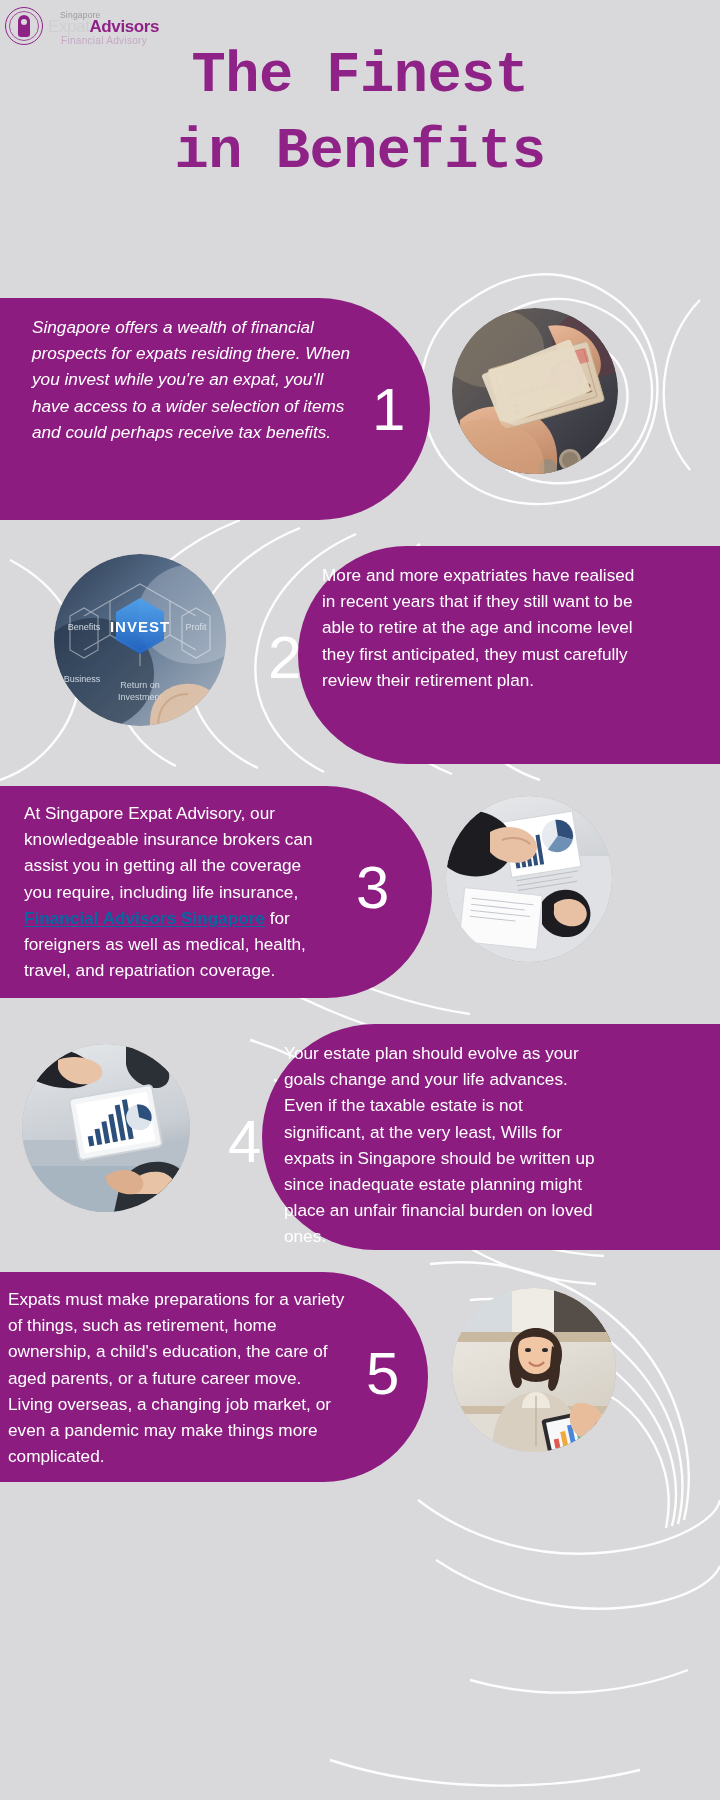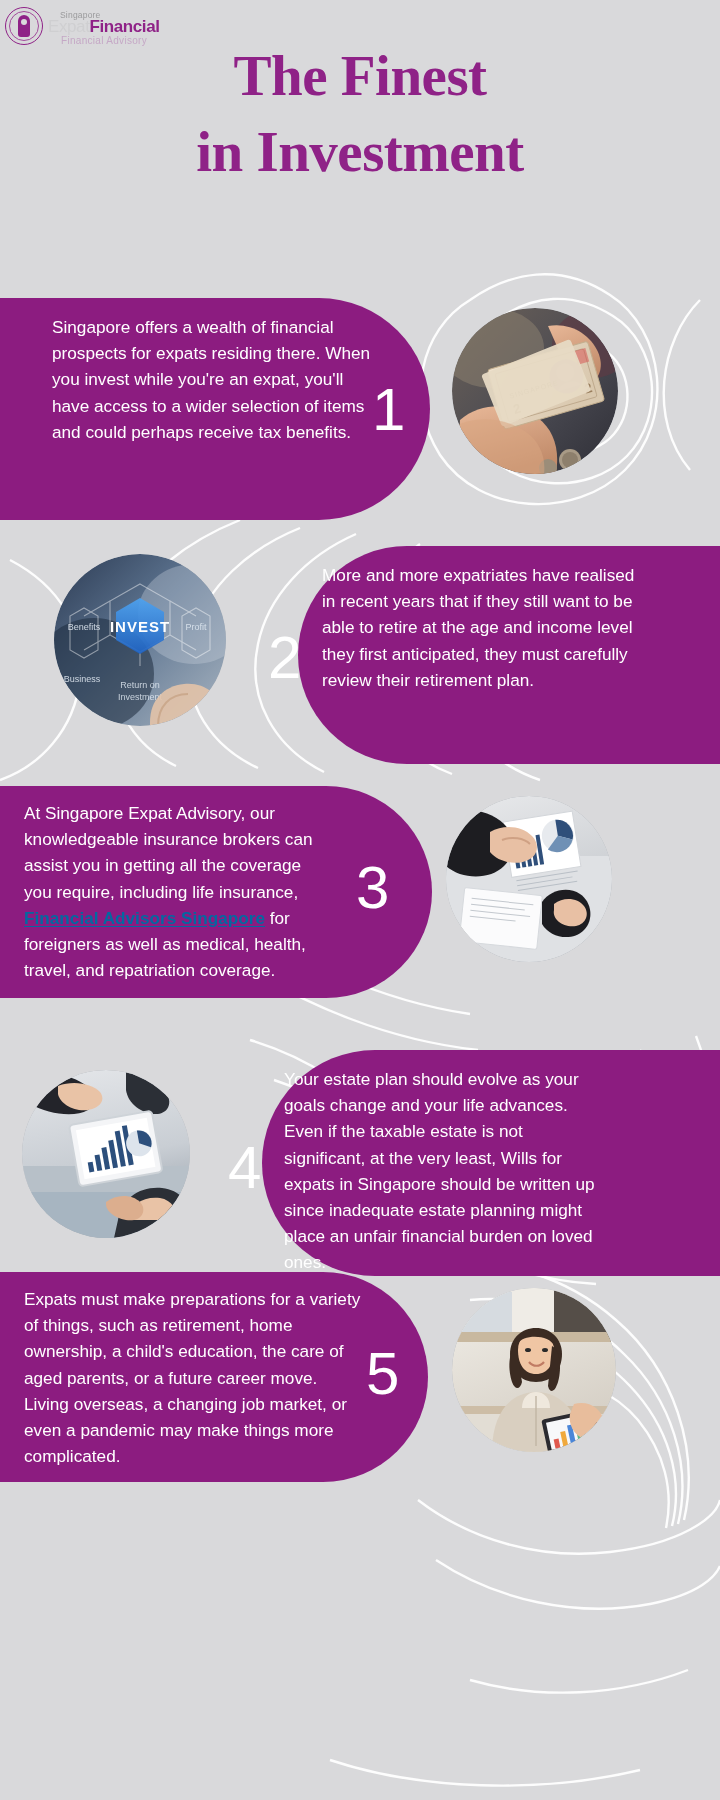--- a/index.html
+++ b/index.html
@@ -119,21 +119,21 @@
     width: 720px;
     text-align: center;
     z-index: 5;
     font-family: "Liberation Serif", "DejaVu Serif", serif;
     font-weight: 700;
     font-size: 57px;
     line-height: 76px;
     color: #8f2287;
     letter-spacing: -0.5px;
   }
-  #title .tl { display: block; }
+  #title .tl { display: block; font-family: Liberation Mono, monospace; }
 
   
   .row {
     position: absolute;
     left: 0;
     width: 720px;
     z-index: 3;
   }
 
   .panel {
@@ -177,45 +177,45 @@
     border-radius: 50%;
     overflow: hidden;
     z-index: 4;
     background: #b9bdc2;
   }
   .photo svg { display: block; }
 
   
   #row1 { top: 298px; height: 222px; }
   #row1 .panel { width: 430px; height: 222px; }
-  #row1 .body-text { left: 52px; top: 16px; width: 330px; }
+  #row1 .body-text { left: 32px; top: 16px; width: 330px; font-style: italic; }
   #row1 .num { left: 372px; top: 82px; }
   #row1 .photo { left: 452px; top: 10px; width: 166px; height: 166px; }
 
   #row2 { top: 546px; height: 218px; margin-left: 40px; }
   #row2 .panel { width: 462px; height: 218px; }
   #row2 .body-text { left: 282px; top: 16px; width: 320px; }
   #row2 .num { left: 228px; top: 82px; }
   #row2 .photo { left: 14px; top: 8px; width: 172px; height: 172px; }
 
   #row3 { top: 786px; height: 212px; }
   #row3 .panel { width: 432px; height: 212px; }
   #row3 .body-text { left: 24px; top: 14px; width: 290px; }
   #row3 .num { left: 356px; top: 72px; }
   #row3 .photo { left: 446px; top: 10px; width: 166px; height: 166px; }
 
-  #row4 { top: 1050px; height: 226px; padding-left: 32px; }
+  #row4 { top: 1024px; height: 226px; padding-left: 32px; }
   #row4 .panel { width: 458px; height: 226px; }
   #row4 .body-text { left: 284px; top: 16px; width: 320px; }
   #row4 .num { left: 228px; top: 88px; }
   #row4 .photo { left: 22px; top: 20px; width: 168px; height: 168px; }
 
   #row5 { top: 1272px; height: 210px; }
   #row5 .panel { width: 428px; height: 210px; }
-  #row5 .body-text { left: 24px; top: 14px; width: 340px; }
+  #row5 .body-text { left: 8px; top: 14px; width: 340px; }
   #row5 .num { left: 366px; top: 72px; }
   #row5 .photo { left: 452px; top: 16px; width: 164px; height: 164px; }
 </style>
 </head>
 <body>
 
 <div id="page">
 
   <svg id="bg-decor" viewBox="0 0 720 1800" preserveAspectRatio="none" aria-hidden="true">
     <g fill="none" stroke="#ffffff" stroke-width="2.4" opacity="0.95">
@@ -254,29 +254,29 @@
 
   <div id="logo">
     <div class="mark">
       <div class="ring-outer"></div>
       <div class="ring-inner"></div>
       <div class="glyph"></div>
     </div>
     <div class="words">
       <div class="w-top">Singapore</div>
       <div class="w-mid">
-        <span class="a">Expat</span><span class="b">Financial</span>
+        <span class="a">Expat</span><span class="b">Advisors</span>
       </div>
       <div class="w-bot">Financial Advisory</div>
     </div>
   </div>
 
   <h1 id="title">
     <span class="tl">The Finest</span>
-    <span class="tl">in Investment</span>
+    <span class="tl">in Benefits</span>
   </h1>
 
   <div class="row" id="row1">
     <div class="panel left"></div>
     <p class="body-text"><span>Singapore offers a wealth of financial prospects for expats residing there. When you invest while you're an expat, you'll have access to a wider selection of items and could perhaps receive tax benefits.</span></p>
     <div class="num">1</div>
     <div class="photo">
       <svg width="166" height="166" viewBox="0 0 166 166">
         <defs>
           <clipPath id="c1">

